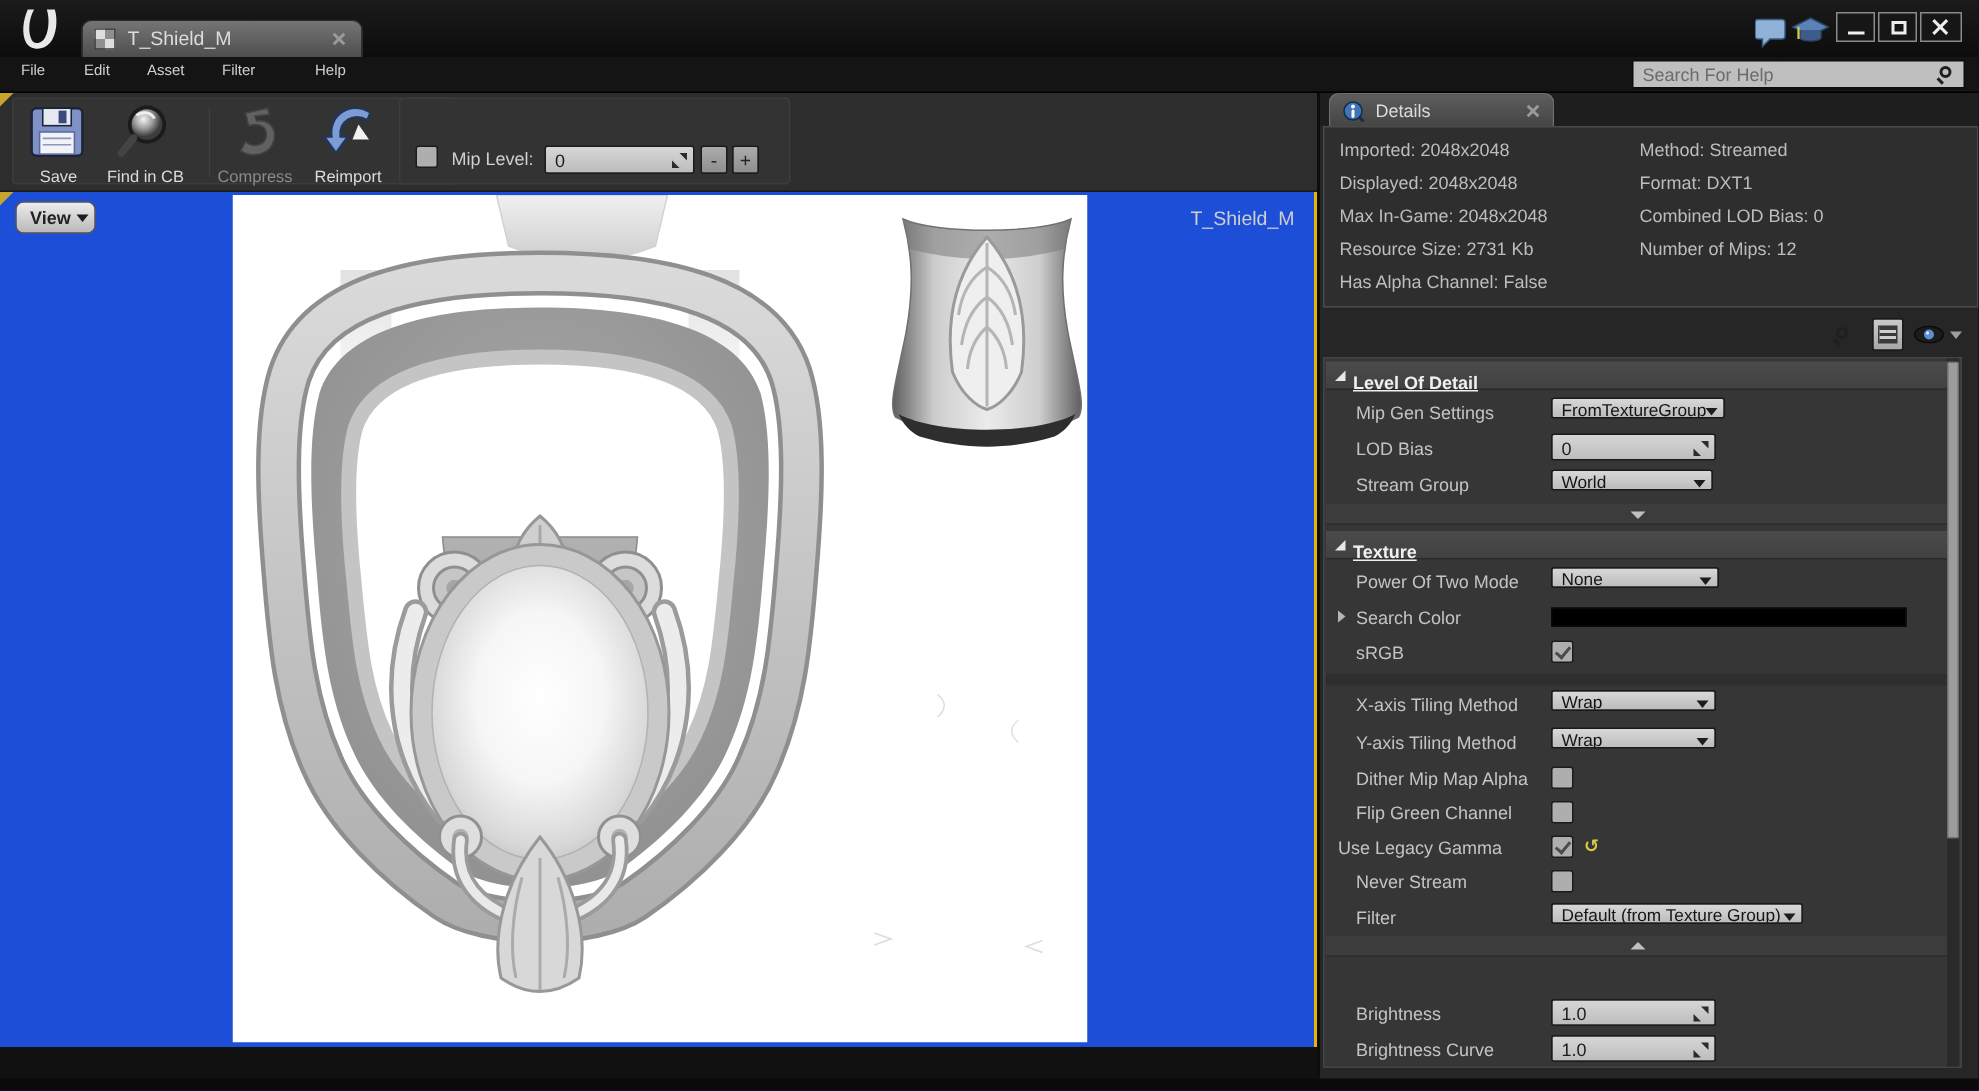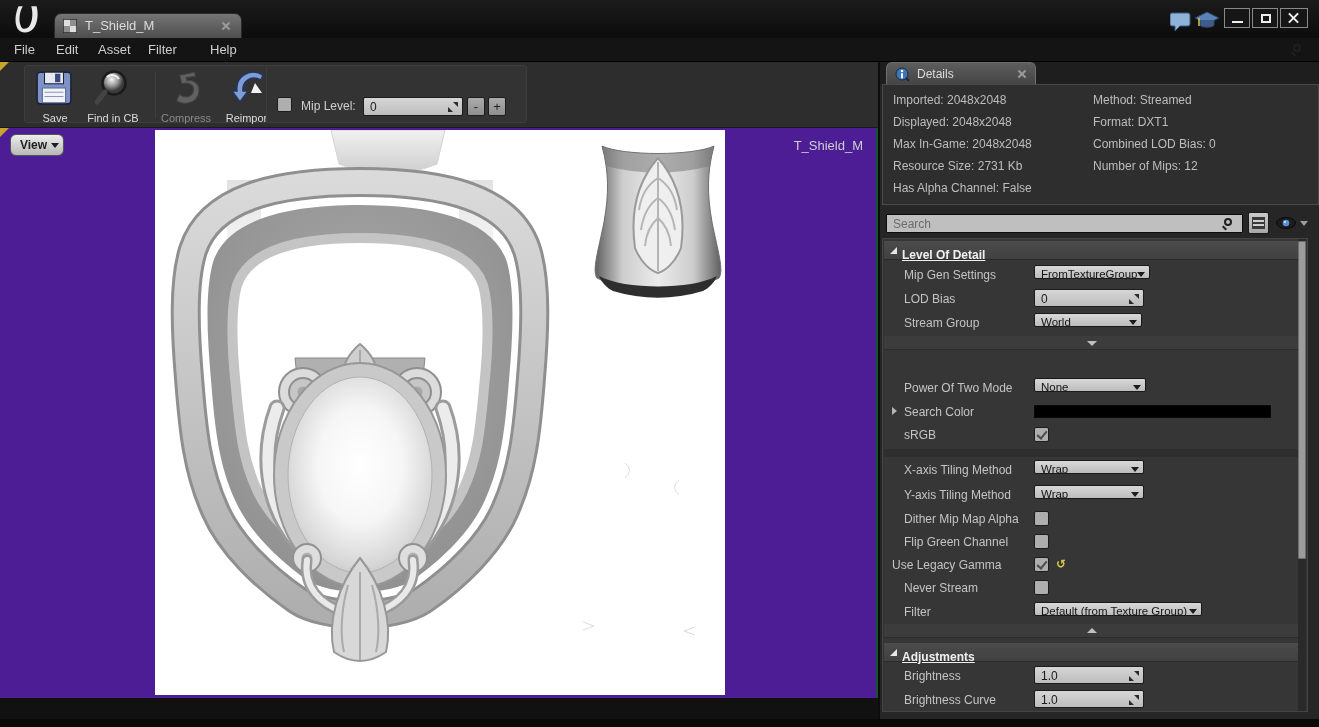--- a/index.html
+++ b/index.html
@@ -4,21 +4,21 @@
 <style>
   * { margin:0; padding:0; box-sizing:border-box; }
   html,body { background:#000; }
   body { font-family:"Liberation Sans","DejaVu Sans",sans-serif; }
   #app { position:relative; width:1319px; height:727px; background:#111; overflow:hidden; }
   .abs { position:absolute; }
 
   
   .titlebar { left:0; top:0; width:1319px; height:38px; background:linear-gradient(#1b1b1b,#0c0c0c); }
   .menubar { left:0; top:38px; width:1319px; height:24px; background:#141414; border-bottom:1px solid #000; }
-  .menu-item { position:absolute; top:4px; font-size:13px; color:#cfcfcf; cursor:default; }
+  .menu-item { position:absolute; top:4px; font-size:10px; color:#cfcfcf; cursor:default; }
   .doc-tab { position:absolute; left:54px; top:13px; width:188px; height:25px;
     background:linear-gradient(#757575,#4e4e4e); border:1px solid #2a2a2a; border-bottom:none;
     border-radius:7px 7px 0 0; }
   .doc-tab .ttl { position:absolute; left:30px; top:4px; font-size:13px; color:#dcdcdc; }
   .winbtn { position:absolute; top:8px; width:26px; height:20px; background:#161616; border:1px solid #8a8a8a; }
   .glyph-min { position:absolute; left:7px; top:12px; width:11px; height:2px; background:#eee; }
   .glyph-max { position:absolute; left:8px; top:5px; width:10px; height:9px; border:2px solid #eee; }
   .xbar { position:absolute; background:#eee; }
   .close-x { position:relative; }
   .close-x .xbar { width:13px; height:2px; left:6px; top:8px; }
@@ -50,21 +50,21 @@
   .spinfield .val { position:absolute; left:6px; top:2px; white-space:nowrap; }
   .diag { position:absolute; right:4px; top:4px; width:10px; height:10px; }
   .diag::before { content:''; position:absolute; right:0; top:0; width:0; height:0;
     border-top:5px solid #2b2b2b; border-left:5px solid transparent; }
   .diag::after { content:''; position:absolute; left:0; bottom:0; width:0; height:0;
     border-bottom:5px solid #2b2b2b; border-right:5px solid transparent; }
   .mini-btn { position:absolute; width:18px; height:19px; background:linear-gradient(#ababab,#8f8f8f);
     border:1px solid #1c1c1c; border-radius:2px; color:#222; font-size:13px; text-align:center; line-height:17px; }
 
   
-  .viewport { left:0; top:128px; width:878px; height:570px; background:#4c1d95; border-right:2px solid #14532d; }
+  .viewport { left:0; top:128px; width:878px; height:570px; background:#1d4ed8; border-right:2px solid #eab308; }
   .view-btn { position:absolute; left:10px; top:6px; width:54px; height:22px; border-radius:6px;
     background:linear-gradient(#ededed,#b8b8b8); border:1px solid #555; font-size:12px; font-weight:bold;
     color:#222; text-align:left; padding:3px 0 0 9px; }
   .caret-dn { display:inline-block; width:0; height:0; border-left:4px solid transparent;
     border-right:4px solid transparent; border-top:5px solid #1c1c1c; vertical-align:middle; margin-left:4px; }
   .tex-label { position:absolute; right:13px; top:10px; font-size:13px; color:#cfcfcf; }
   .zoombar { left:0; top:697px; width:878px; height:22px; background:#5a5a5a; border-top:1px solid #6e6e6e; }
   .zoom-track { position:absolute; left:630px; top:9px; width:210px; height:2px; background:#2f2f2f; border-bottom:1px solid #8f8f8f; }
   .zoom-handle { position:absolute; left:626px; top:2px; width:10px; height:17px; background:linear-gradient(#e0e0e0,#b5b5b5);
     border:1px solid #333; border-radius:2px; }
@@ -144,26 +144,27 @@
         <span class="xbar"></span>
       </div>
   </div>
 
   <div class="abs menubar">
     <span class="menu-item" style="left:14px">File</span>
     <span class="menu-item" style="left:56px">Edit</span>
     <span class="menu-item" style="left:98px">Asset</span>
     <span class="menu-item" style="left:148px">Filter</span>
     <span class="menu-item" style="left:210px">Help</span>
+    <input class="searchbox" style="left: 1088px; top: 2px; width: 222px; height: 19px;" placeholder="Search For Help">
     <span class="mag" style="left:1293px;top:6px"></span>
   </div>
 
   <div class="abs toolbar">
     <span class="corner-flag" style="left:0;top:0"></span>
-    <div class="tb-group" style="left:24px;width:296px">
+    <div class="tb-group" style="left:8px;width:296px">
       <svg class="abs" style="left:10px;top:4px" width="38" height="36" viewBox="0 0 36 34">
         <rect x="2" y="2" width="32" height="30" rx="3" fill="#7f92c8" stroke="#1d2438" stroke-width="1.5"></rect>
         <rect x="9" y="2" width="18" height="11" fill="#e6e9f2" stroke="#1d2438"></rect>
         <rect x="19" y="3.5" width="5" height="8" fill="#3a4a7a"></rect>
         <rect x="7" y="17" width="22" height="14" fill="#f2f3f7" stroke="#5a6a9a"></rect>
         <path d="M9,21 h18 M9,25 h18" stroke="#8b97bb"></path>
       </svg>
       <div class="tb-btn-label" style="left:6px;top:46px;width:48px">Save</div>
       <svg class="abs" style="left:66px;top:3px" width="42" height="38" viewBox="0 0 42 38">
         <defs>
@@ -308,21 +309,20 @@
       <span class="inforow" style="left:10px;top:30px">Displayed: 2048x2048</span>
       <span class="inforow" style="left:10px;top:52px">Max In-Game: 2048x2048</span>
       <span class="inforow" style="left:10px;top:74px">Resource Size: 2731 Kb</span>
       <span class="inforow" style="left:10px;top:96px">Has Alpha Channel: False</span>
       <span class="inforow" style="left:210px;top:8px">Method: Streamed</span>
       <span class="inforow" style="left:210px;top:30px">Format: DXT1</span>
       <span class="inforow" style="left:210px;top:52px">Combined LOD Bias: 0</span>
       <span class="inforow" style="left:210px;top:74px">Number of Mips: 12</span>
     </div>
 
-    <input class="searchbox" style="left: 6px; top: 152px; width: 357px; height: 19px;" placeholder="Search">
     <span class="mag" style="left:344px;top:156px"></span>
     <div class="listbtn" style="left:368px;top:150px">
         <span class="licon"></span>
       </div>
     <svg class="abs" style="left:396px;top:155px" width="20" height="12" viewBox="0 0 20 12">
       <ellipse cx="10" cy="6" rx="9.5" ry="5.5" fill="#1c1c1c" stroke="#0a0a0a"></ellipse>
       <circle cx="10" cy="6" r="3.3" fill="#5a8fd4"></circle>
         <circle cx="9" cy="5" r="1" fill="#e8f0fa"></circle>
     </svg>
     <span class="abs" style="left:420px;top:159px;width:0;height:0;border-left:4px solid transparent;border-right:4px solid transparent;border-top:5px solid #9e9e9e"></span>
@@ -348,20 +348,24 @@
       </div>
     <span class="prop-label" style="left:24px;top:254px">Stream Group</span>
     <div class="dd" style="left:154px;top:251px;width:108px">
       <span class="val">World</span>
         <span class="caret"></span>
       </div>
     <div class="splitter" style="top:274px">
         <span class="tri-dn"></span>
       </div>
 
+    <div class="sect-hdr" style="top:292px">
+      <span class="hdr-arrow"></span>
+      <span class="sect-title">Texture</span>
+    </div>
     <span class="prop-label" style="left:24px;top:319px">Power Of Two Mode</span>
     <div class="dd" style="left:154px;top:316px;width:112px">
       <span class="val">None</span>
         <span class="caret"></span>
       </div>
     <span class="expander" style="left:12px;top:345px"></span>
     <span class="prop-label" style="left:24px;top:343px">Search Color</span>
     <div class="colorbar" style="left:154px;top:343px;width:237px"></div>
     <span class="prop-label" style="left:24px;top:366px">sRGB</span>
     <span class="ue-checkbox checked" style="left:154px;top:365px"></span>
@@ -387,24 +391,20 @@
     <span class="ue-checkbox" style="left:154px;top:518px"></span>
     <span class="prop-label" style="left:24px;top:543px">Filter</span>
     <div class="dd" style="left:154px;top:540px;width:168px">
       <span class="val">Default (from Texture Group)</span>
         <span class="caret"></span>
       </div>
     <div class="splitter" style="top:562px">
         <span class="tri-up"></span>
       </div>
 
-    <div class="sect-hdr" style="top:581px">
-      <span class="hdr-arrow"></span>
-      <span class="sect-title">Adjustments</span>
-    </div>
     <span class="prop-label" style="left:24px;top:607px">Brightness</span>
     <div class="spinfield" style="left:154px;top:604px;width:110px;height:18px">
       <span class="val">1.0</span>
         <span class="diag"></span>
       </div>
     <span class="prop-label" style="left:24px;top:631px">Brightness Curve</span>
     <div class="spinfield" style="left:154px;top:628px;width:110px;height:18px">
       <span class="val">1.0</span>
         <span class="diag"></span>
       </div>

